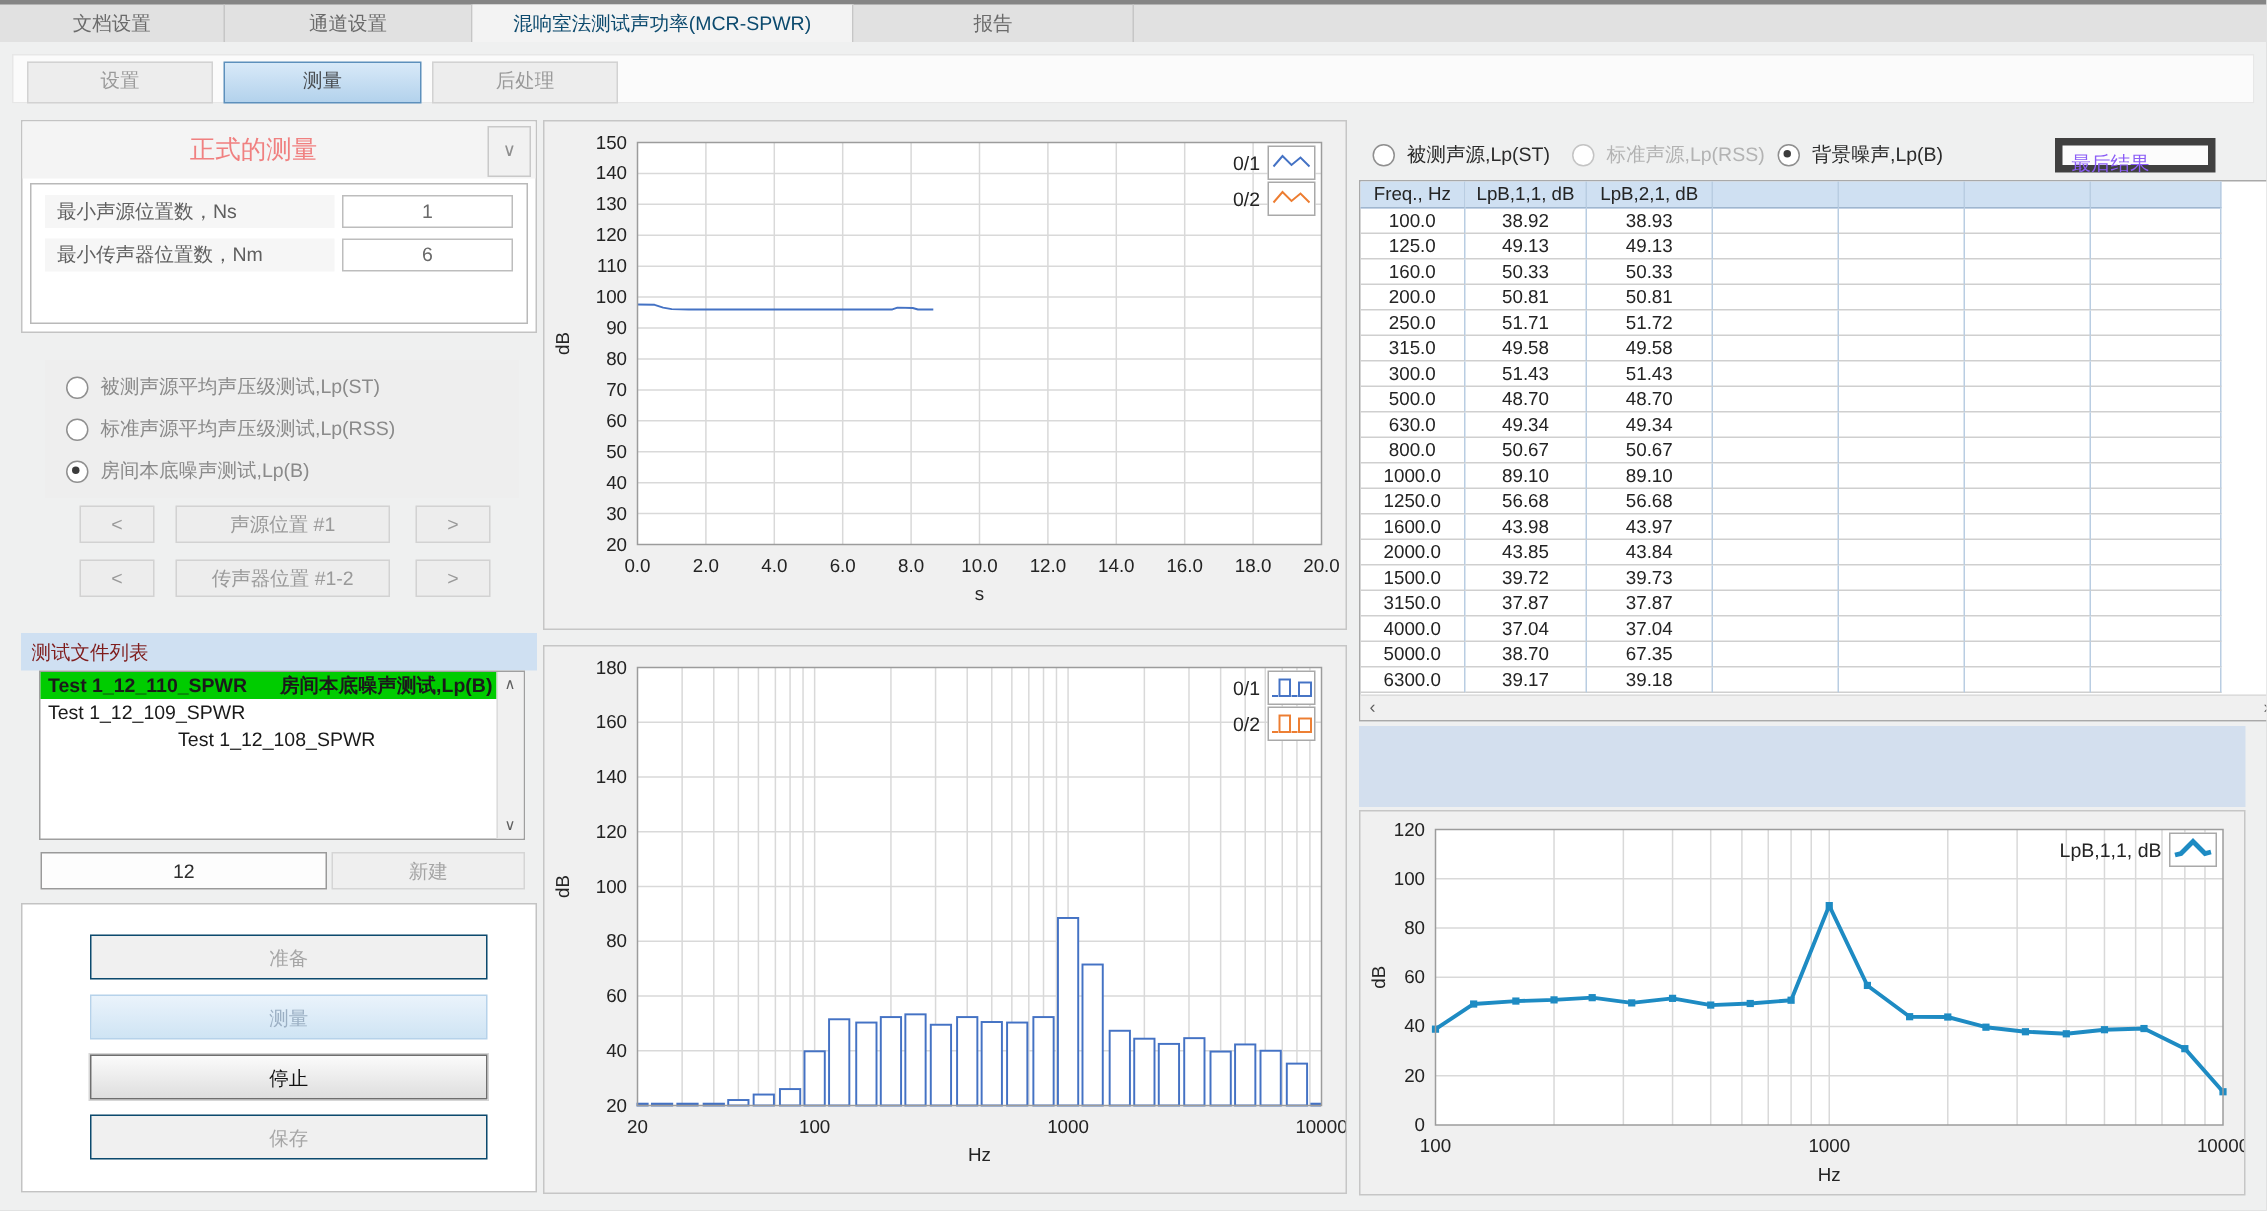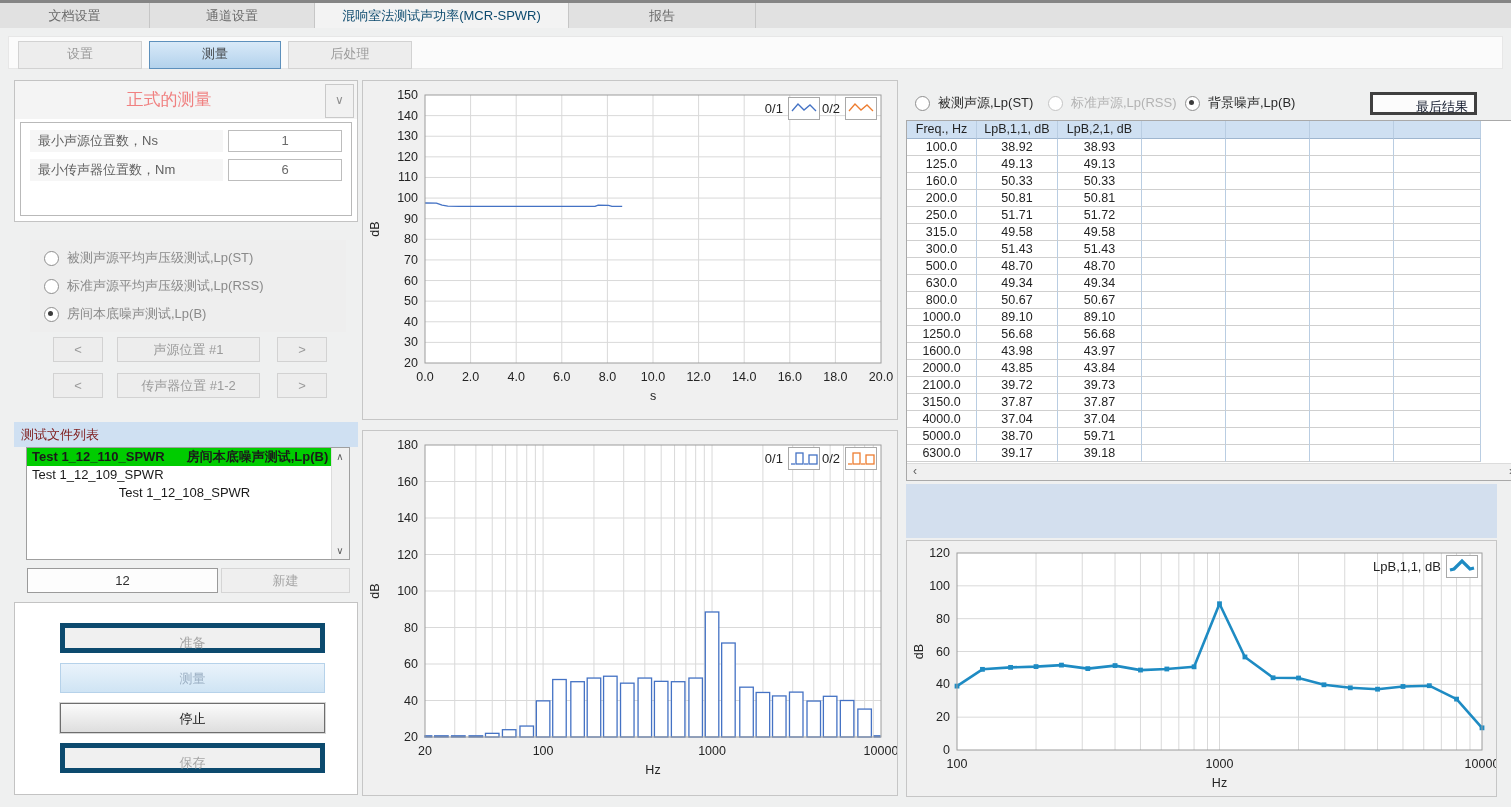--- a/index.html
+++ b/index.html
@@ -48,37 +48,37 @@
   .filelist-title{background:#cfe0f2;color:#7f1d1d;line-height:25px;padding-left:7px;}
   .filelist{background:#fff;border:1px solid #9f9f9f;font-size:13px;}
   .fitem{height:18px;line-height:18px;white-space:nowrap;padding-left:5px;color:#1a1a1a;}
   .fitem.sel{background:#00cc00;font-weight:bold;}
   .fitem .desc{margin-left:22px;}
   .vscroll{position:absolute;right:0;top:0;bottom:0;width:17px;background:#f0f0f0;border-left:1px solid #dcdcdc;}
   .varrow{position:absolute;left:0;width:16px;height:17px;text-align:center;color:#5f5f5f;font-size:10px;line-height:17px;}
 
   
   .ctl{position:absolute;left:45px;width:265px;height:30px;line-height:28px;text-align:center;box-sizing:border-box;}
-  .ctl-disabled{background:#f0f0f0;border:5px solid #0c4a6e;color:#a6a6a6;}
+  .ctl-disabled{background:#f0f0f0;border:1px solid #0c4a6e;color:#a6a6a6;}
   .ctl-blue{background:linear-gradient(#eaf3fb,#cfe4f4);border:1px solid #b6d2ea;color:#9bafc3;}
   .ctl-stop{background:linear-gradient(#fbfbfb,#dedede);border:1px solid #6e6e6e;color:#101010;box-shadow:0 0 0 1px #d6d6d6;}
 
   
   .chart-panel{background:#f0f0f0;border:1px solid #c6c6c6;}
   svg text{font-family:"Liberation Sans",sans-serif;font-size:12.5px;fill:#242424;}
-  .legend{position:absolute;display:flex;flex-direction:row;gap:2px;align-items:flex-end;}
+  .legend{position:absolute;display:flex;flex-direction:column;gap:2px;align-items:flex-end;}
   .legend-row{display:flex;align-items:center;gap:5px;height:22px;}
   .legend-label{font-size:13px;color:#242424;}
   .legend-icon{width:30px;height:21px;background:#fff;border:1px solid #a9a9a9;display:flex;align-items:center;justify-content:center;}
 
   
   .rradio{position:absolute;height:16px;color:#2a2a2a;}
   .rradio .lbl{white-space:nowrap;}
   .rradio.disabled .lbl{color:#b3b3b3;}
-  .result-btn{background:#fcfcfc;border:3px solid #404040;color:#0f172a;text-align:right;line-height:21px;}
+  .result-btn{background:#fcfcfc;border:5px solid #404040;color:#8b5cf6;text-align:left;line-height:21px;}
 
   
   .ftable{background:#fff;border:1px solid #a9a9a9;}
   .trow{display:flex;}
   .tcell{box-sizing:border-box;border-right:1px solid #b9cde2;border-bottom:1px solid #cfcfcf;
          text-align:center;font-size:12.5px;color:#242424;overflow:hidden;white-space:nowrap;}
   .thead .tcell{background:#cfe0f2;border-bottom:1px solid #9fb6cf;height:18px;line-height:17px;}
   .tbody .tcell{height:17px;line-height:16px;}
   .hscroll{position:absolute;left:0;right:17px;bottom:0;height:16px;background:#f0f0f0;border-top:1px solid #dcdcdc;}
   .harrow{position:absolute;top:0;width:16px;height:15px;text-align:center;color:#5f5f5f;font-size:12px;line-height:14px;}
@@ -474,21 +474,21 @@
         <div class="trow">
           <div class="tcell" style="width: 70px;">2000.0</div>
           <div class="tcell" style="width: 81px;">43.85</div>
           <div class="tcell" style="width: 84px;">43.84</div>
           <div class="tcell" style="width: 84px;"></div>
           <div class="tcell" style="width: 84px;"></div>
           <div class="tcell" style="width: 84px;"></div>
           <div class="tcell" style="width: 87px;"></div>
         </div>
         <div class="trow">
-          <div class="tcell" style="width: 70px;">2100.0</div>
+          <div class="tcell" style="width: 70px;">1500.0</div>
           <div class="tcell" style="width: 81px;">39.72</div>
           <div class="tcell" style="width: 84px;">39.73</div>
           <div class="tcell" style="width: 84px;"></div>
           <div class="tcell" style="width: 84px;"></div>
           <div class="tcell" style="width: 84px;"></div>
           <div class="tcell" style="width: 87px;"></div>
         </div>
         <div class="trow">
           <div class="tcell" style="width: 70px;">3150.0</div>
           <div class="tcell" style="width: 81px;">37.87</div>
@@ -503,21 +503,21 @@
           <div class="tcell" style="width: 81px;">37.04</div>
           <div class="tcell" style="width: 84px;">37.04</div>
           <div class="tcell" style="width: 84px;"></div>
           <div class="tcell" style="width: 84px;"></div>
           <div class="tcell" style="width: 84px;"></div>
           <div class="tcell" style="width: 87px;"></div>
         </div>
         <div class="trow">
           <div class="tcell" style="width: 70px;">5000.0</div>
           <div class="tcell" style="width: 81px;">38.70</div>
-          <div class="tcell" style="width: 84px;">59.71</div>
+          <div class="tcell" style="width: 84px;">67.35</div>
           <div class="tcell" style="width: 84px;"></div>
           <div class="tcell" style="width: 84px;"></div>
           <div class="tcell" style="width: 84px;"></div>
           <div class="tcell" style="width: 87px;"></div>
         </div>
         <div class="trow">
           <div class="tcell" style="width: 70px;">6300.0</div>
           <div class="tcell" style="width: 81px;">39.17</div>
           <div class="tcell" style="width: 84px;">39.18</div>
           <div class="tcell" style="width: 84px;"></div>

